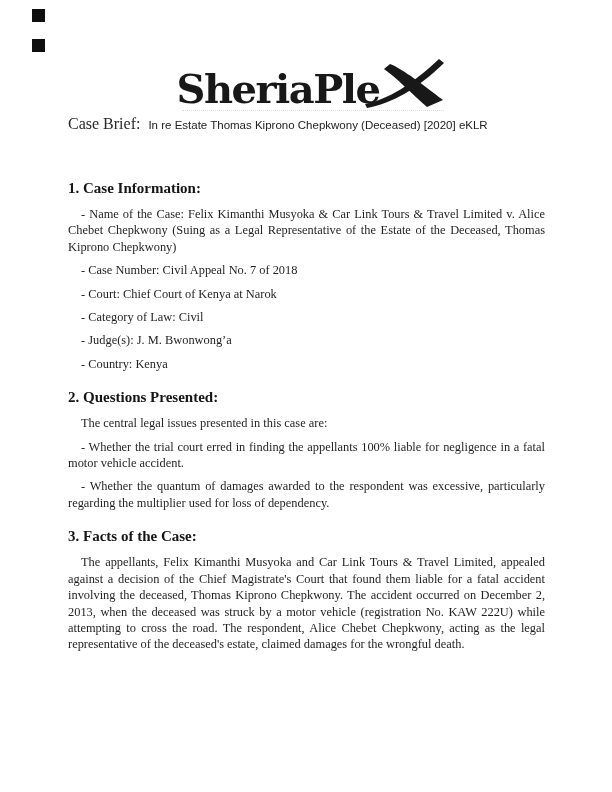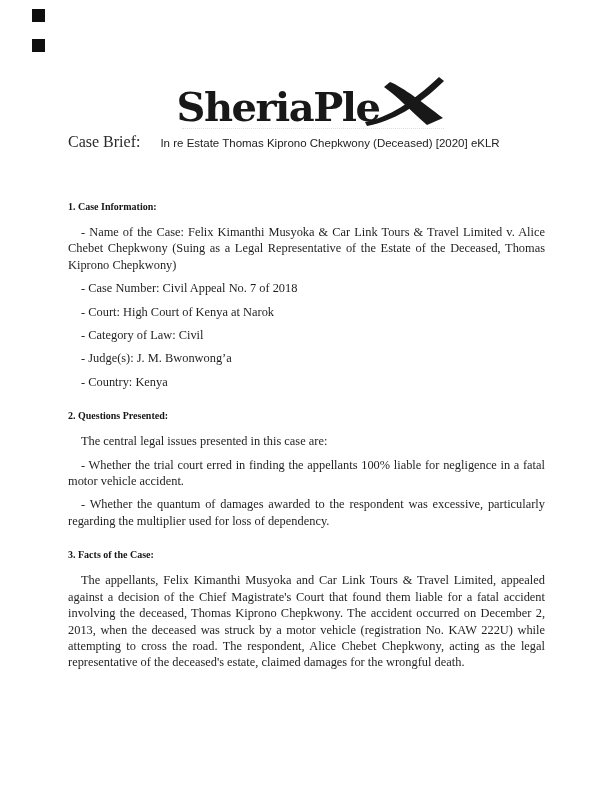--- a/index.html
+++ b/index.html
@@ -24,21 +24,21 @@
     position: absolute;
     left: 32px;
     width: 13px;
     height: 13px;
     background: #0f0f0f;
   }
   .corner-mark.m1 { top: 9px; }
   .corner-mark.m2 { top: 39px; }
 
   
-  .doc-header { padding-top: 69px; }
+  .doc-header { padding-top: 51px; }
   .logo-row { text-align: center; }
   .logo {
     display: inline-block;
     position: relative;
     left: 7px;
     white-space: nowrap;
     line-height: 1;
   }
   .logo-main {
     font-family: "DejaVu Serif", serif;
@@ -80,30 +80,30 @@
   }
   .cb-label {
     font-family: "Liberation Serif", serif;
     font-size: 16px;
     color: #2a2a2a;
   }
   .cb-title {
     font-family: "Liberation Sans", sans-serif;
     font-size: 11.5px;
     color: #222222;
-    margin-left: 20px;
+    margin-left: 8px;
   }
 
   
   .doc-body { padding: 0 67px 0 68px; }
   .case-section { margin-top: 18px; }
   .case-section:first-child { margin-top: 48px; }
   .section-heading {
     font-family: "Liberation Serif", serif;
-    font-size: 10px;
+    font-size: 15px;
     font-weight: 700;
     color: #151515;
     margin: 0 0 10px 0;
     line-height: 15px;
   }
   .body-par {
     margin: 0 0 7px 0;
     font-size: 12.4px;
     line-height: 16.4px;
     text-align: justify;
@@ -134,21 +134,21 @@
     <p class="case-brief">
       <span class="cb-label">Case Brief:</span><span class="cb-title">In re Estate Thomas Kiprono Chepkwony (Deceased) [2020] eKLR</span>
     </p>
   </header>
 
   <main class="doc-body" id="doc-body">
       <section class="case-section">
         <h2 class="section-heading">1. Case Information:</h2>
         <p class="body-par">- Name of the Case: Felix Kimanthi Musyoka &amp; Car Link Tours &amp; Travel Limited v. Alice Chebet Chepkwony (Suing as a Legal Representative of the Estate of the Deceased, Thomas Kiprono Chepkwony)</p>
         <p class="body-par">- Case Number: Civil Appeal No. 7 of 2018</p>
-        <p class="body-par">- Court: High Court of Kenya at Narok</p>
+        <p class="body-par">- Court: Chief Court of Kenya at Narok</p>
         <p class="body-par">- Category of Law: Civil</p>
         <p class="body-par">- Judge(s): J. M. Bwonwong’a</p>
         <p class="body-par">- Country: Kenya</p>
       </section>
       <section class="case-section">
         <h2 class="section-heading">2. Questions Presented:</h2>
         <p class="body-par">The central legal issues presented in this case are:</p>
         <p class="body-par">- Whether the trial court erred in finding the appellants 100% liable for negligence in a fatal motor vehicle accident.</p>
         <p class="body-par">- Whether the quantum of damages awarded to the respondent was excessive, particularly regarding the multiplier used for loss of dependency.</p>
       </section>

